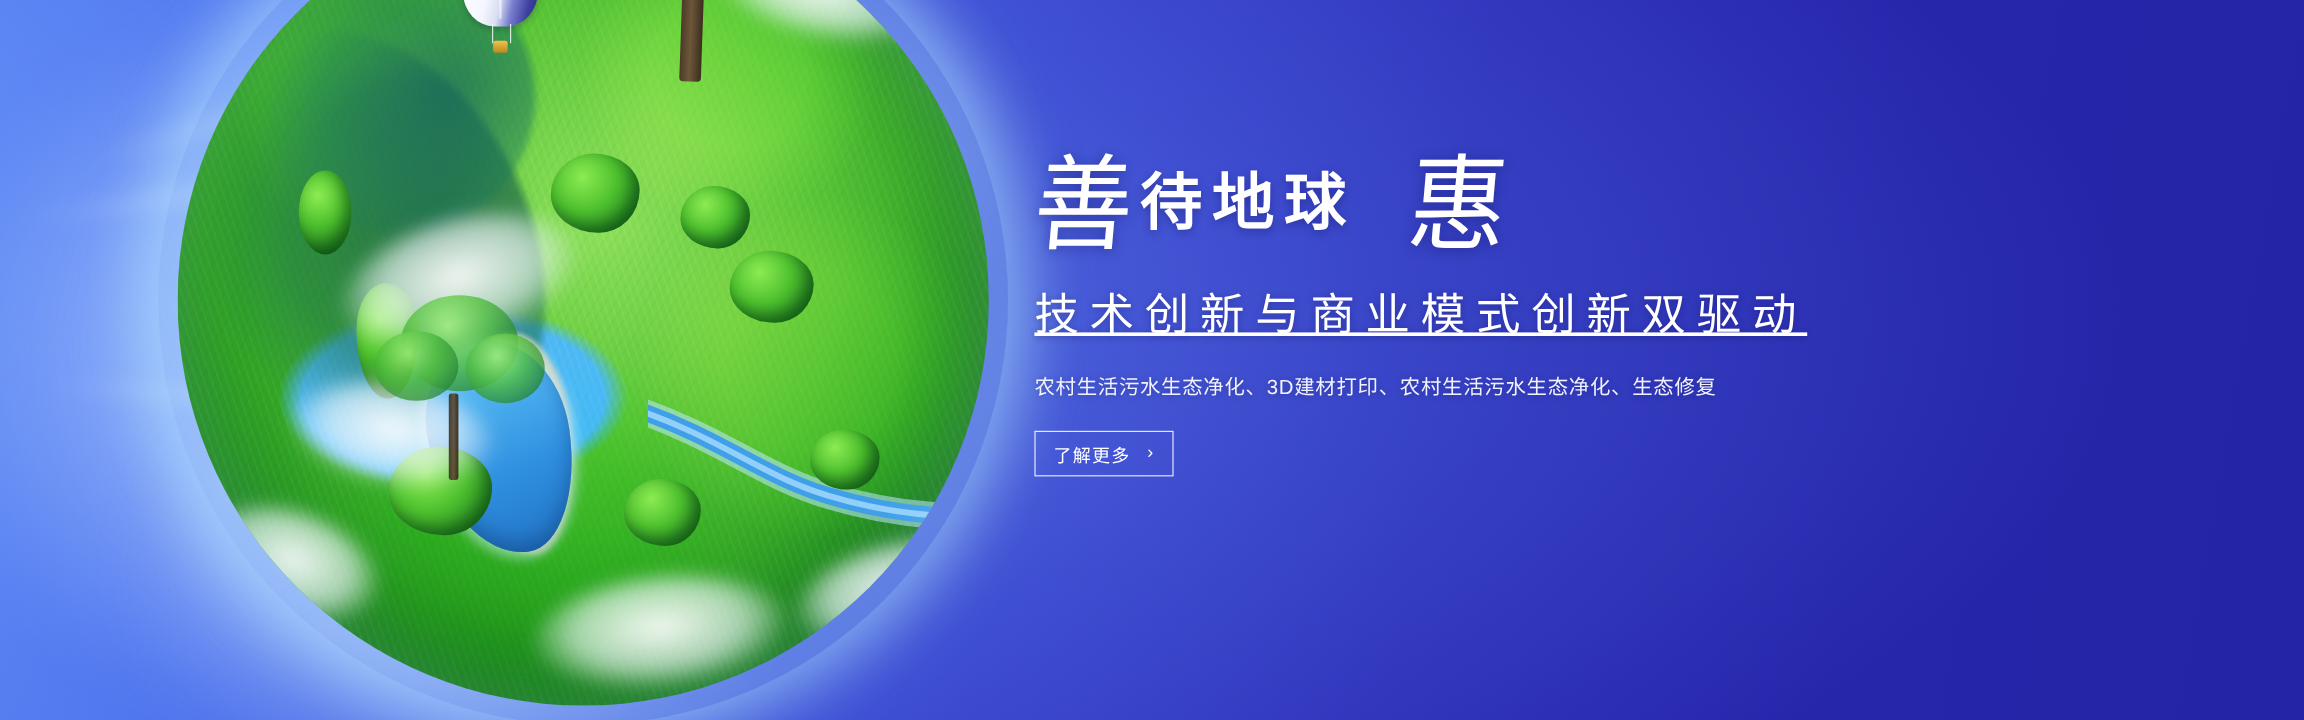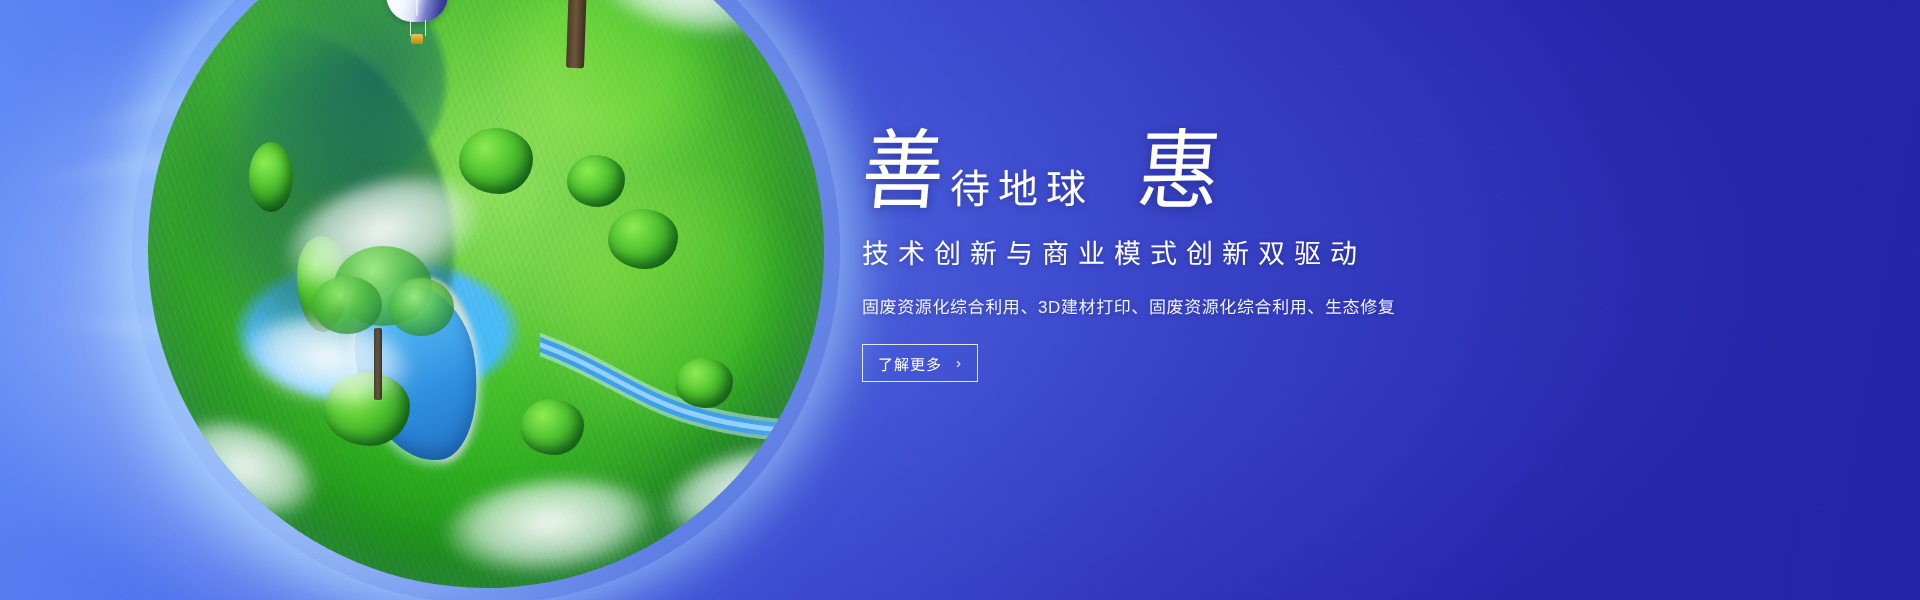--- a/index.html
+++ b/index.html
@@ -149,32 +149,33 @@
   .cal-big{
     font-family:"Liberation Serif","DejaVu Serif",serif;
     font-size:82px;line-height:.96;font-weight:400;
     letter-spacing:0;
     transform:skewX(-5deg) scaleY(1.06);
     text-shadow:0 2px 10px rgba(0,0,60,.35);
     padding-right:6px;
   }
   .cal-rest{
     font-family:"Liberation Serif","DejaVu Serif",serif;
-    font-size:40px;line-height:1;font-weight:400;
+    font-size:52px;line-height:1;font-weight:700;
     letter-spacing:8px;
-    margin-bottom:2px;
+    margin-bottom:15px;
     text-shadow:0 2px 8px rgba(0,0,60,.30);
   }
   .phrase-gap{width:44px;}
 
   .subtitle{
     margin-top:20px;
-    font-size:27px;font-weight:400;letter-spacing:9px;
+    font-size:37px;font-weight:400;letter-spacing:9px;
     color:#ffffff;white-space:nowrap;
     text-shadow:0 1px 6px rgba(0,0,60,.30);
+    text-decoration:underline;
   }
   .desc{
     margin-top:22px;
     font-size:17px;letter-spacing:.6px;color:#f0f2ff;white-space:nowrap;
     text-shadow:0 1px 5px rgba(0,0,60,.28);
   }
   .cta{
     margin-top:26px;
     display:inline-flex;align-items:center;justify-content:center;gap:14px;
     width:116px;height:38px;
@@ -290,21 +291,21 @@
         <span class="cal-rest">待地球</span>
       </span>
       <span class="phrase-gap"></span>
       <span class="phrase">
         <span class="cal-big">惠</span>
       </span>
     </div>
 
     <div class="subtitle">技术创新与商业模式创新双驱动</div>
 
-    <div class="desc">固废资源化综合利用、3D建材打印、固废资源化综合利用、生态修复</div>
+    <div class="desc">农村生活污水生态净化、3D建材打印、农村生活污水生态净化、生态修复</div>
 
     <button class="cta">
       <span>了解更多</span>
       <span class="chev">›</span>
     </button>
 
   </div>
 </div>
 
 </body></html>

